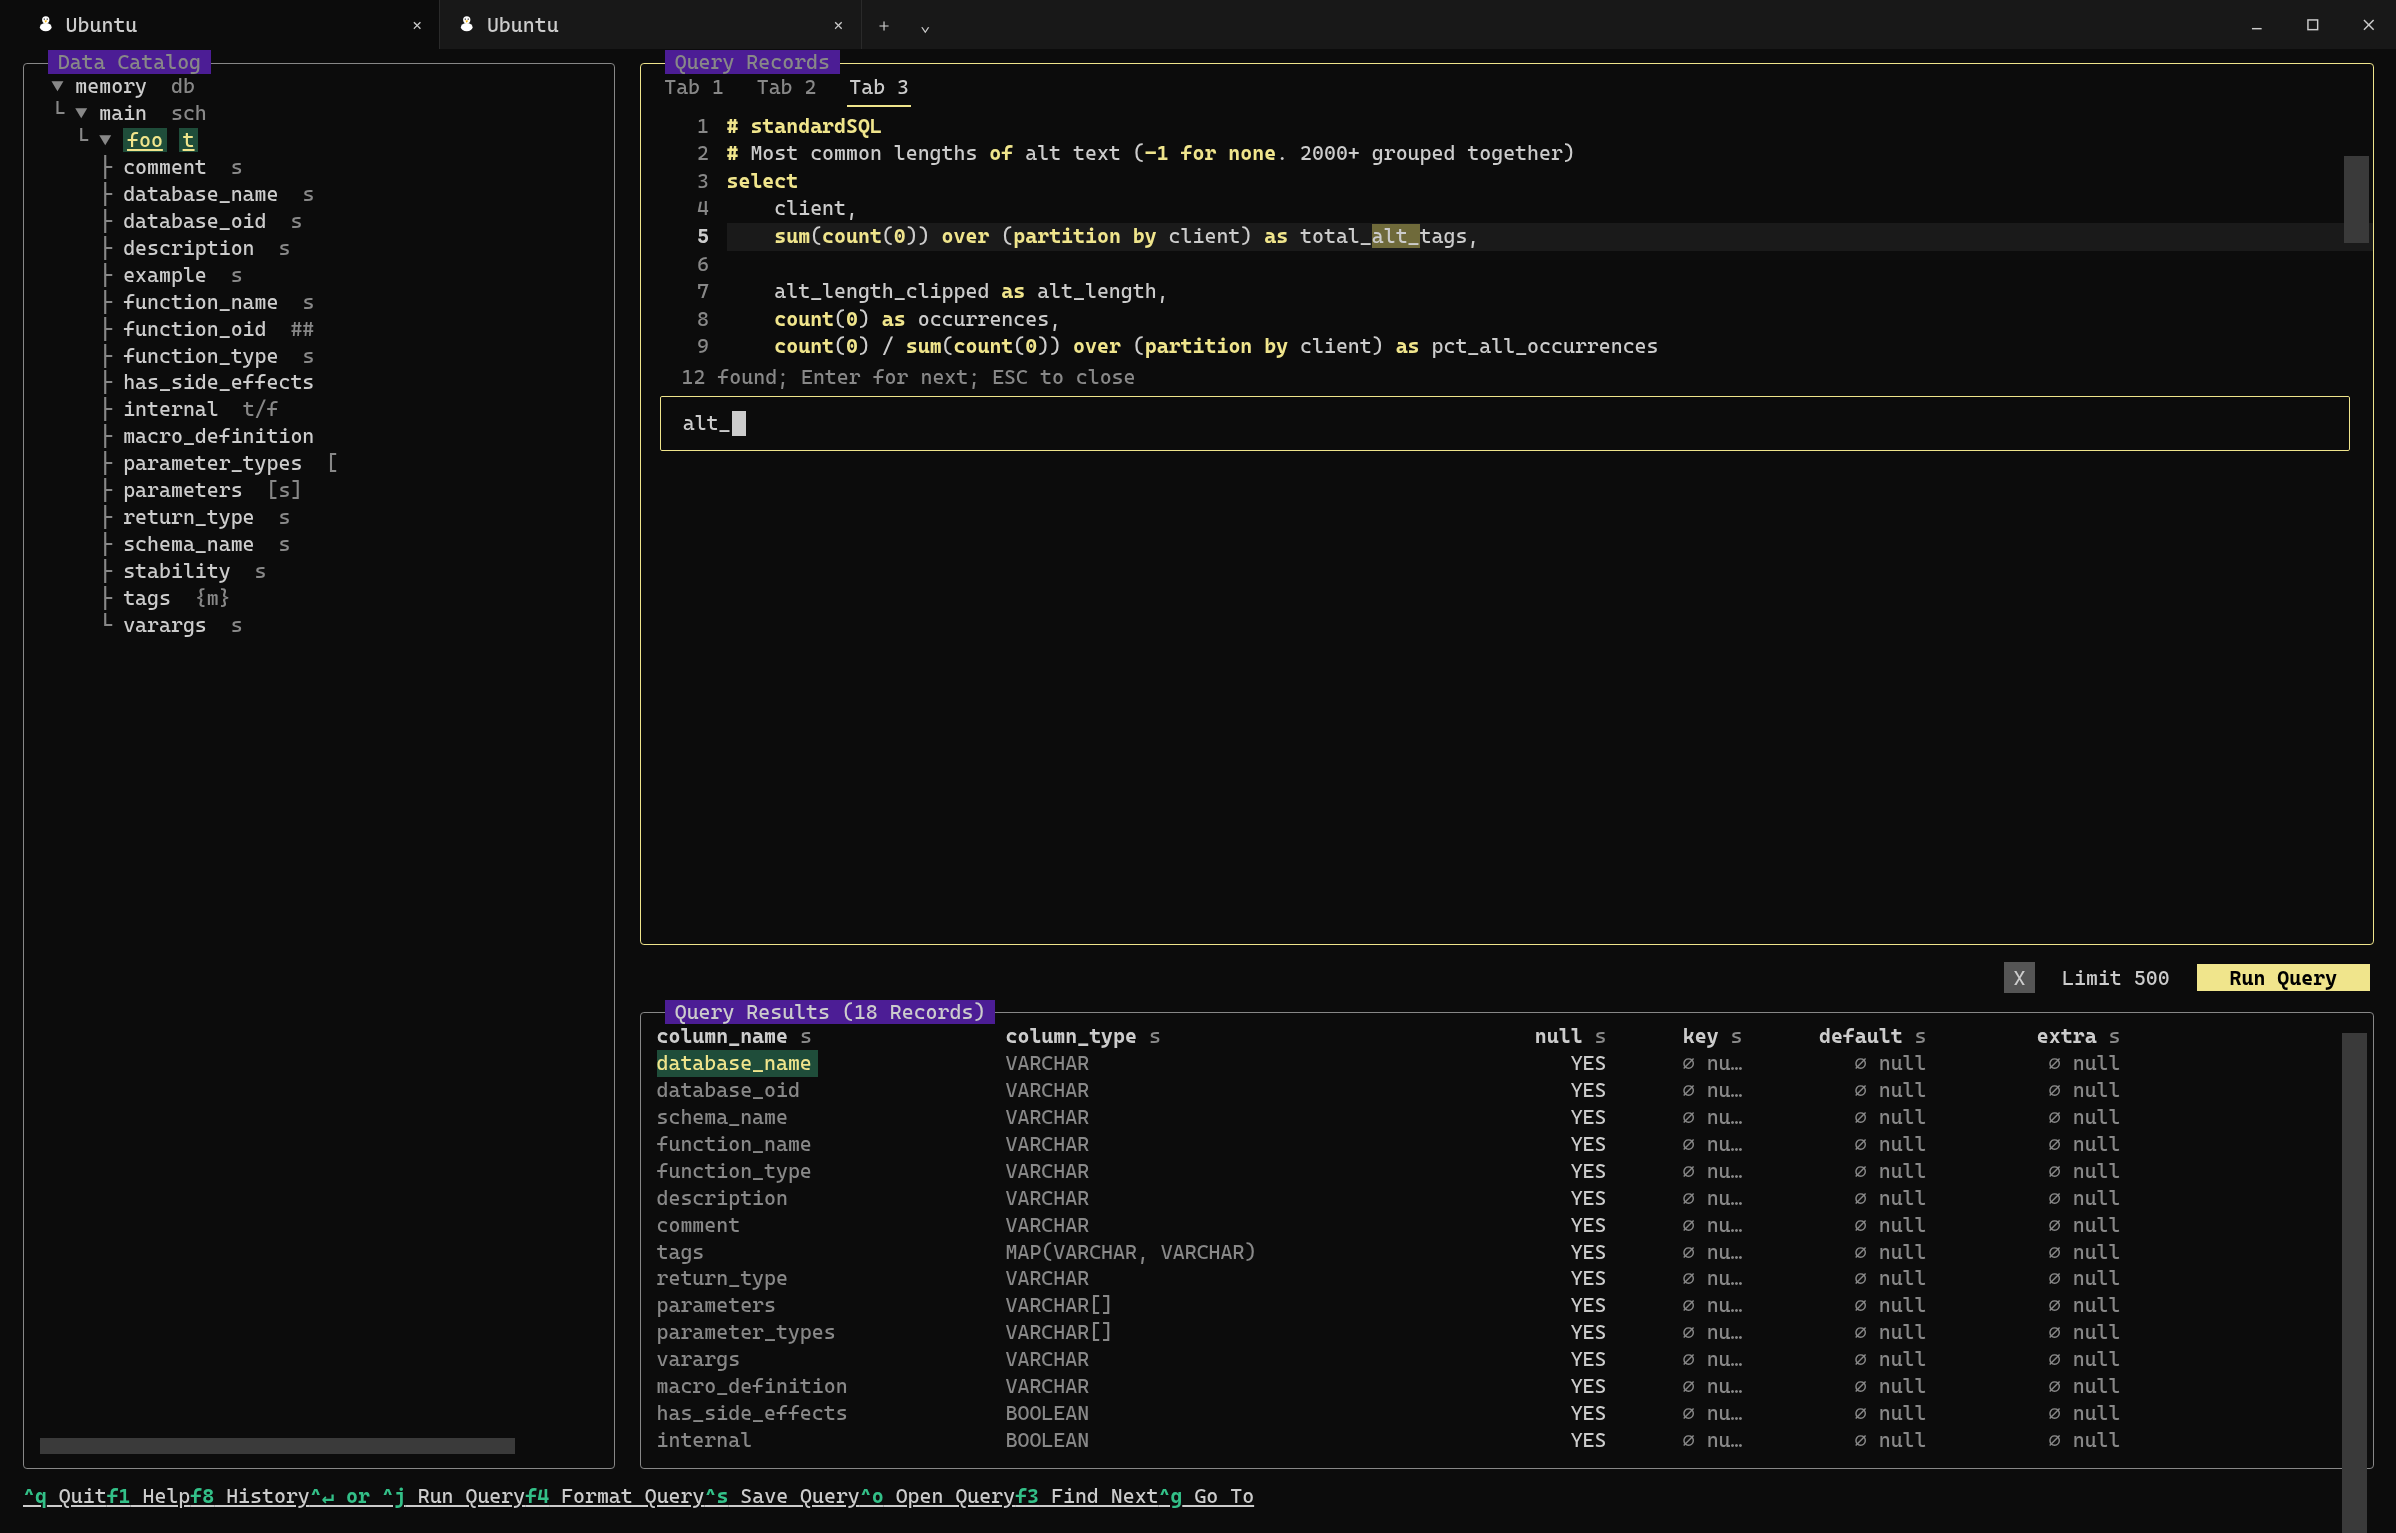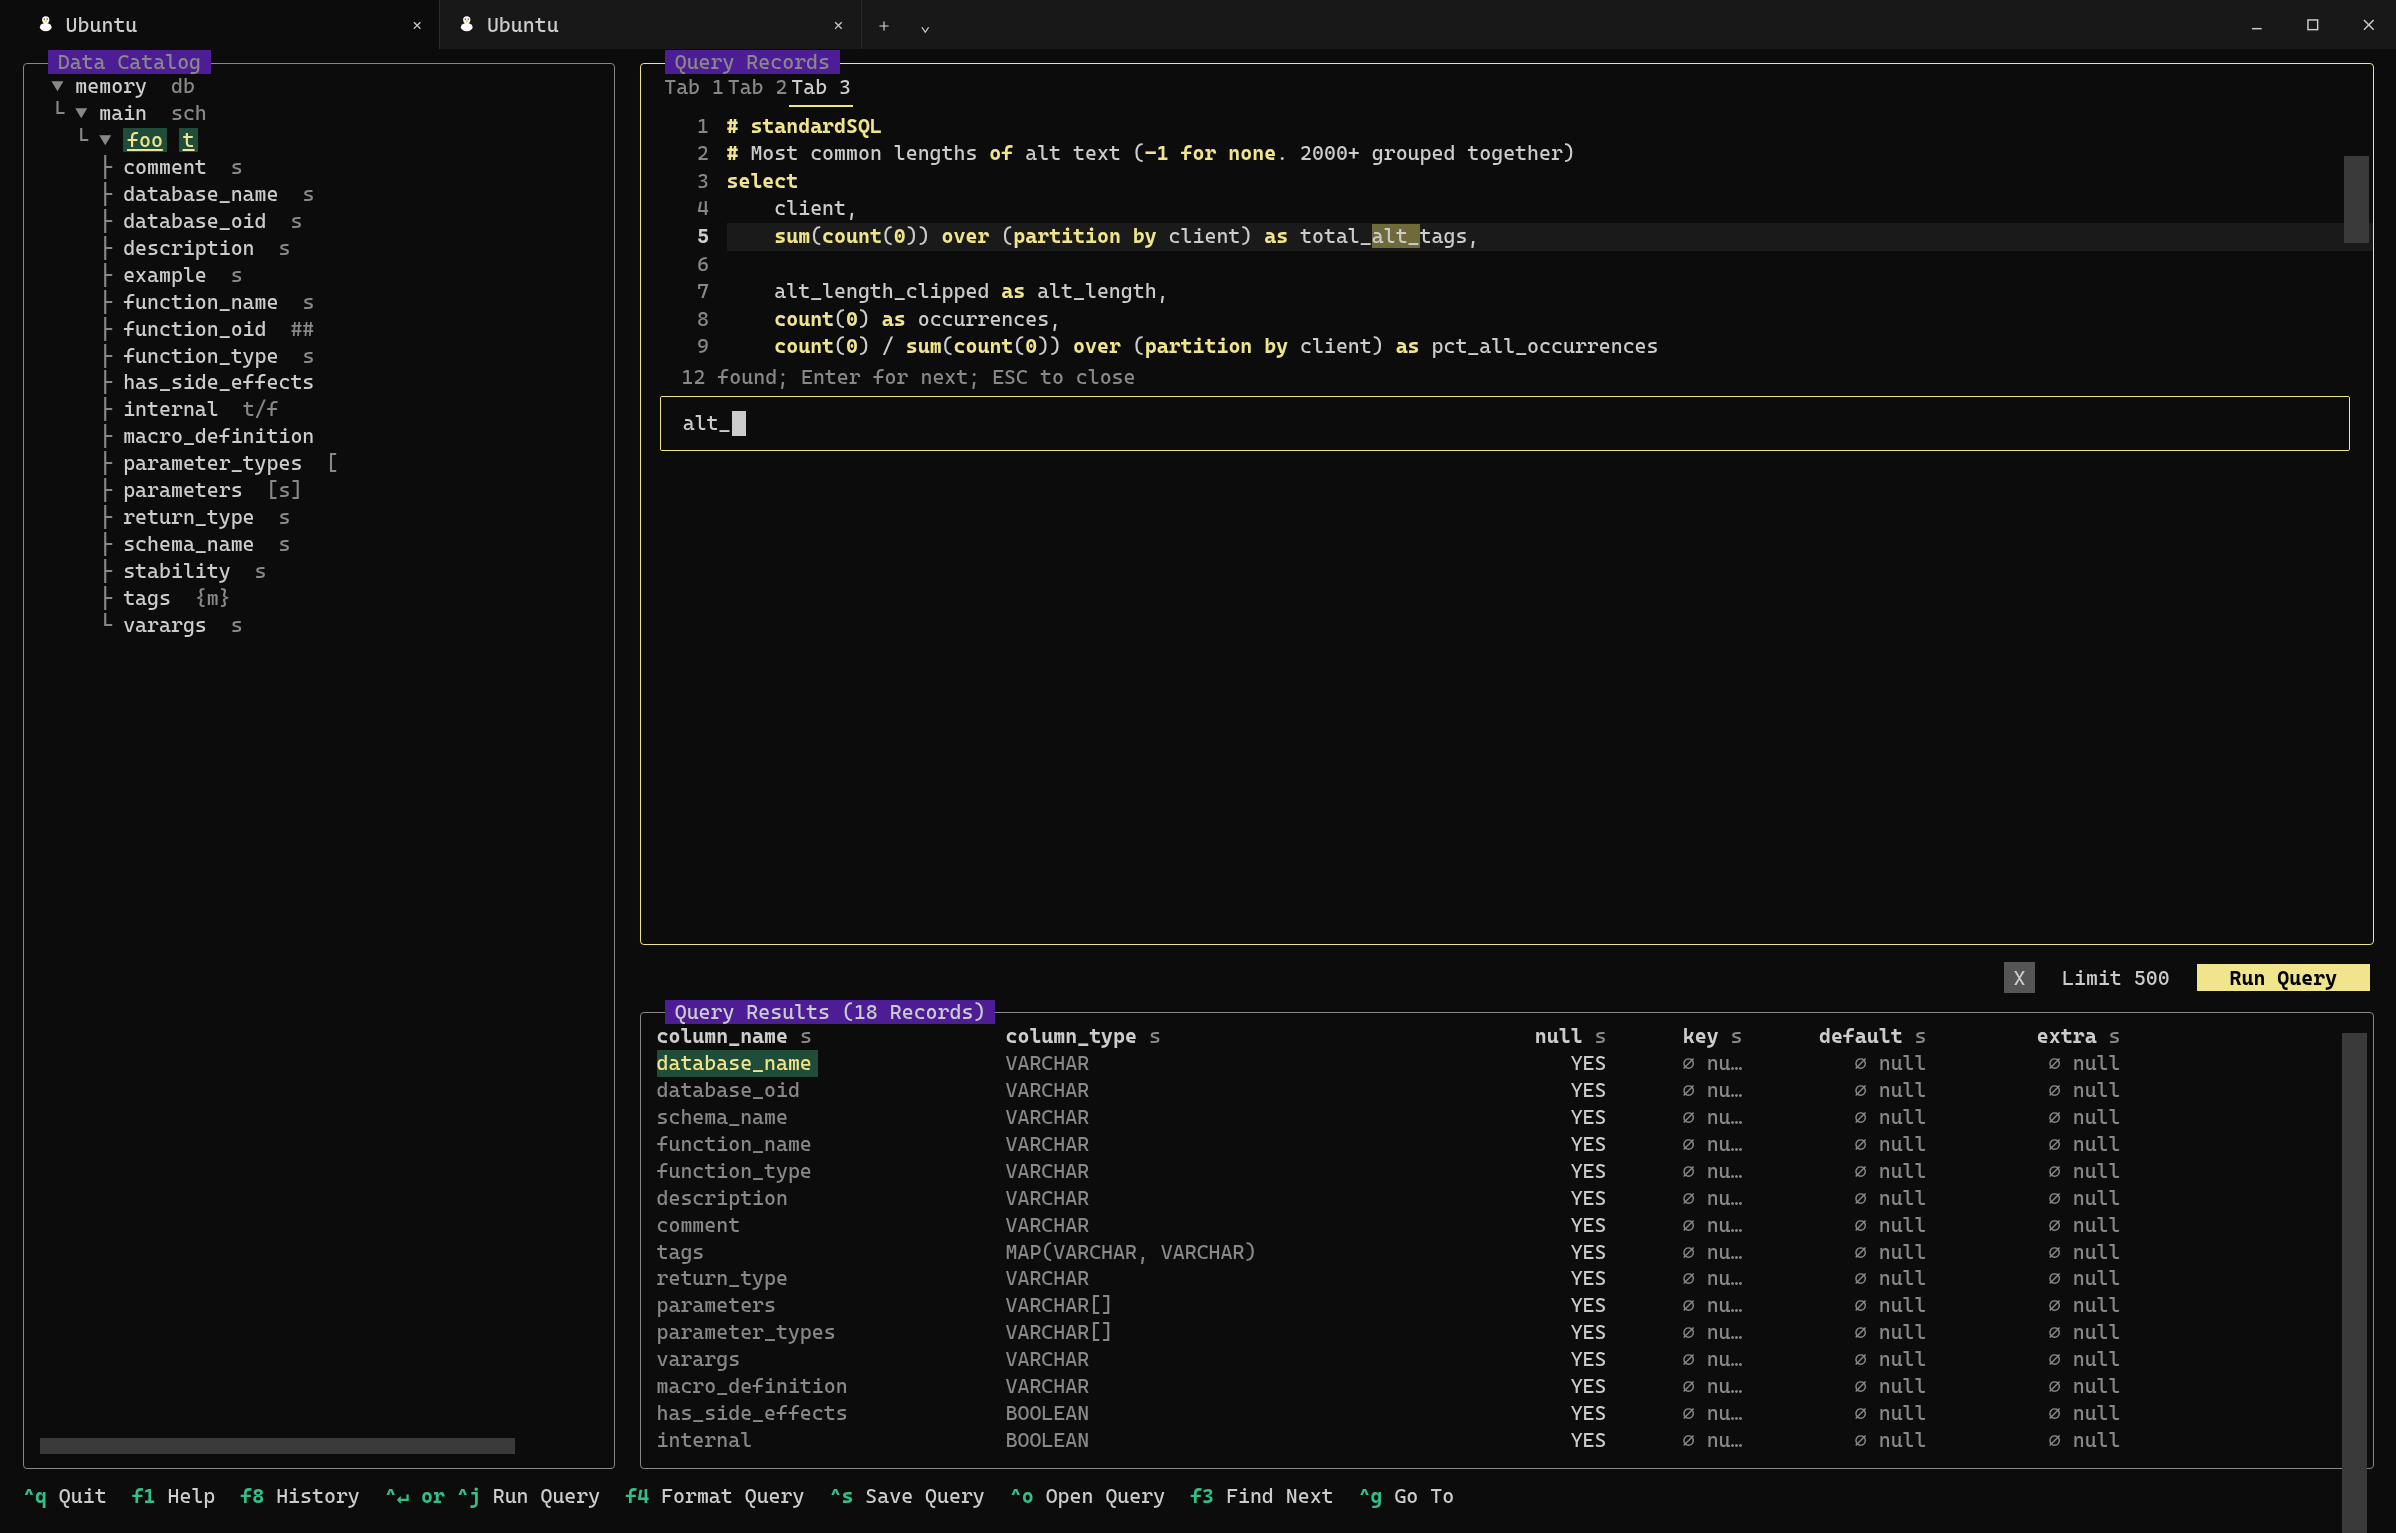--- a/index.html
+++ b/index.html
@@ -88,21 +88,21 @@
 }
 .catalog-scroll .thumb {
   position:absolute; left:0; top:0; height:100%;
   width:85%; background:#3a3a3a;
 }
 
 
 .right { flex:1; display:flex; flex-direction:column; gap:19.4px; }
 
 .query-panel { flex:1; position:relative; padding-right:0; }
-.qtabs { display:flex; margin-bottom:5.8px; padding-left:5.8px; }
+.qtabs { display:flex; gap:29px; margin-bottom:5.8px; padding-left:5.8px; }
 .qtab  { color:#888888; padding:1.9px 1.9px 5.8px 1.9px; }
 .qtab.active { color:#cccccc; border-bottom:2.9px solid #f0e58c; }
 .editor {
   position:relative;
   line-height:1.35;
 }
 .editor-row { display:flex; }
 .gutter { width:70px; text-align:right; color:#888888; padding-right:17.5px; }
 .gutter.cur { color:#cccccc; font-weight:bold; }
 .code { flex:1; color:#cccccc; }
@@ -159,23 +159,24 @@
 .results-scroll {
   position:absolute; right:5.8px; top:19.4px;
   width:25px; height:621px;
 }
 .results-scroll .thumb {
   position:absolute; top:0; width:100%; height:524px; background:#3a3a3a;
 }
 
 
 .footer {
-  display:flex; gap:25px;
+  display:flex; 
   padding:9.7px 23px 25px 23px;
   color:#cccccc;
+  text-decoration:underline;
 }
 .fk .key { color:#33c088; font-weight:bold; }
 </style>
 </head>
 <body>
 
 <div class="titlebar">
   <div class="tab active">
     <span>
       <svg viewBox="0 0 24 24">

